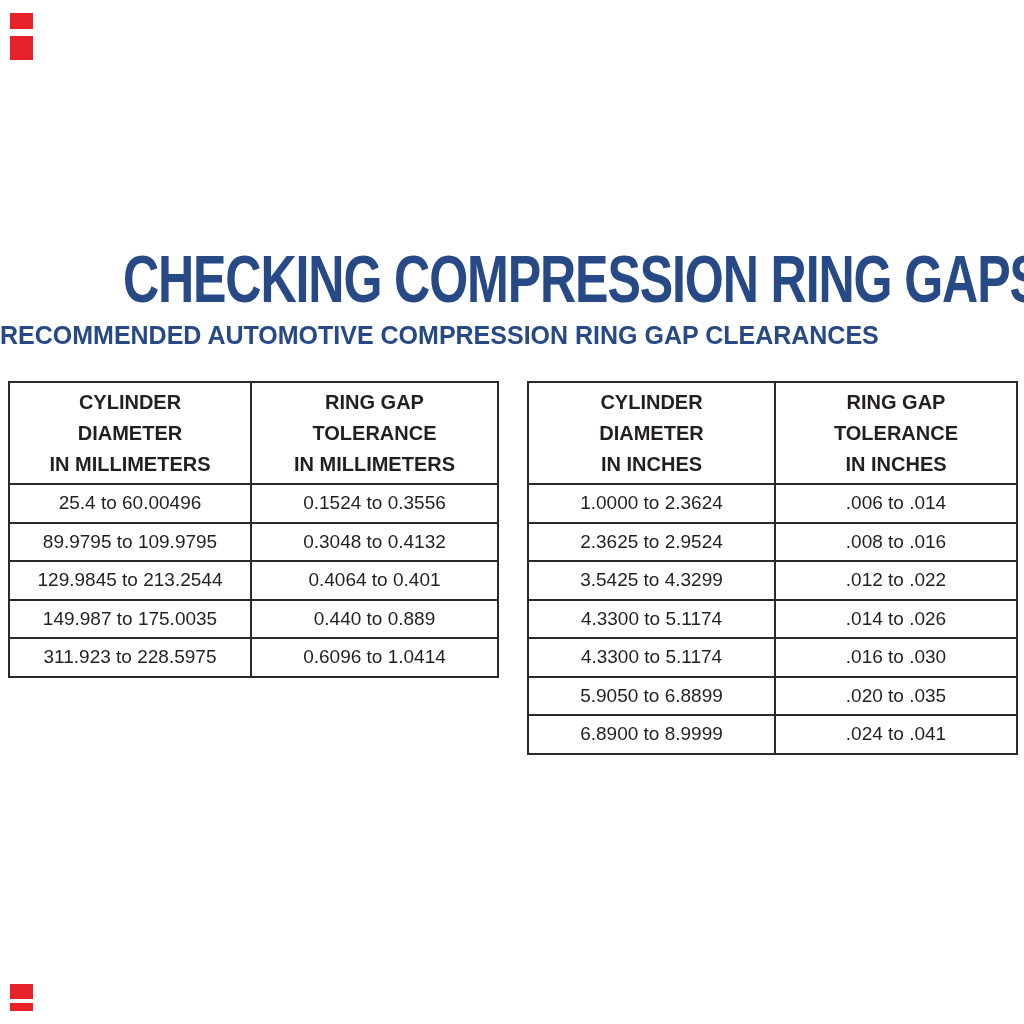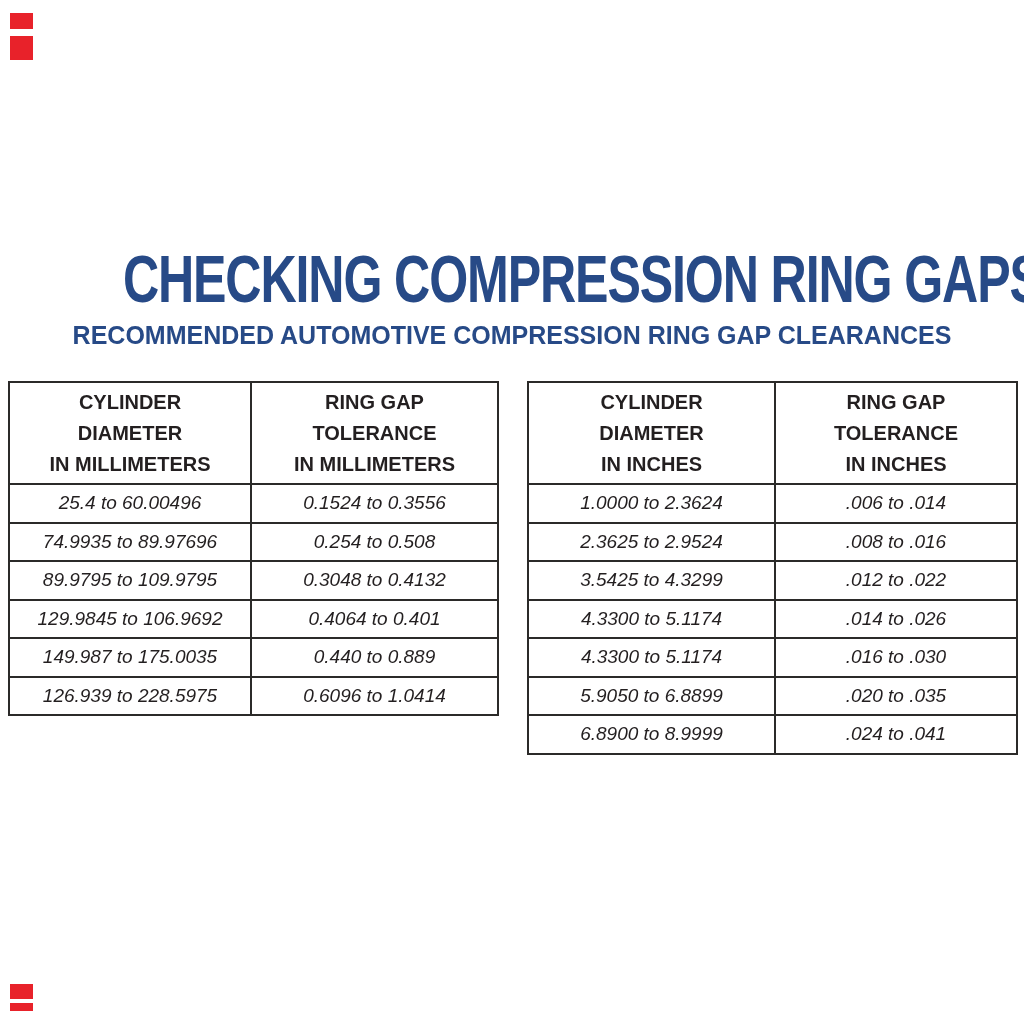--- a/index.html
+++ b/index.html
@@ -18,39 +18,39 @@
   }
   .title {
     position: absolute; top: 197px; left: 0; width: 1024px;
     text-align: center; color: var(--navy);
     font-size: 66px; font-weight: 700; letter-spacing: -1.5px;
     transform: scaleX(0.76); transform-origin: 50% 50%;
     white-space: nowrap;
   }
   .subtitle {
     position: absolute; top: 300px; left: 0; width: 1024px;
-    text-align: center; color: var(--navy);
+    color: var(--navy);
     font-size: 25px; font-weight: 700; white-space: nowrap;
   }
   table.datatable {
     position: absolute; top: 381px;
     width: 489px; border-collapse: collapse; table-layout: fixed;
     background: var(--background);
     border-radius: 26px;
   }
   table.datatable.mm   { left: 8px; }
   table.datatable.inch { left: 527px; }
   .datatable th, .datatable td {
     border: 2px solid var(--border);
     text-align: center; vertical-align: middle;
     color: var(--ink); padding: 0;
   }
   .datatable th { font-size: 20px; font-weight: 700; height: 100px; }
   .datatable th .hline { line-height: 31px; }
-  .datatable td { font-size: 19px; font-weight: 400; height: 36.5px; font-style: italic; }
+  .datatable td { font-size: 19px; font-weight: 400; height: 36.5px; }
   .mark { position: absolute; left: 10px; width: 23px; background: var(--red); }
   .mark.m1 { top: 13px;   height: 16px; }
   .mark.m2 { top: 36px;   height: 24px; }
   .mark.m3 { top: 984px;  height: 15px; }
   .mark.m4 { top: 1003px; height: 8px;  }
 </style>
 </head>
 <body>
 
 <div class="mark m1"></div>
@@ -79,37 +79,33 @@
         <div class="hline">IN MILLIMETERS</div>
       </th>
     </tr>
   </thead>
   <tbody>
     <tr>
       <td>25.4 to 60.00496</td>
       <td>0.1524 to 0.3556</td>
     </tr>
     <tr>
-      <td>74.9935 to 89.97696</td>
-      <td>0.254 to 0.508</td>
-    </tr>
-    <tr>
       <td>89.9795 to 109.9795</td>
       <td>0.3048 to 0.4132</td>
     </tr>
     <tr>
-      <td>129.9845 to 106.9692</td>
+      <td>129.9845 to 213.2544</td>
       <td>0.4064 to 0.401</td>
     </tr>
     <tr>
       <td>149.987 to 175.0035</td>
       <td>0.440 to 0.889</td>
     </tr>
     <tr>
-      <td>126.939 to 228.5975</td>
+      <td>311.923 to 228.5975</td>
       <td>0.6096 to 1.0414</td>
     </tr>
   </tbody>
 </table>
 
 <table class="datatable inch">
   <colgroup>
       <col style="width:247px">
       <col style="width:242px">
     </colgroup>

